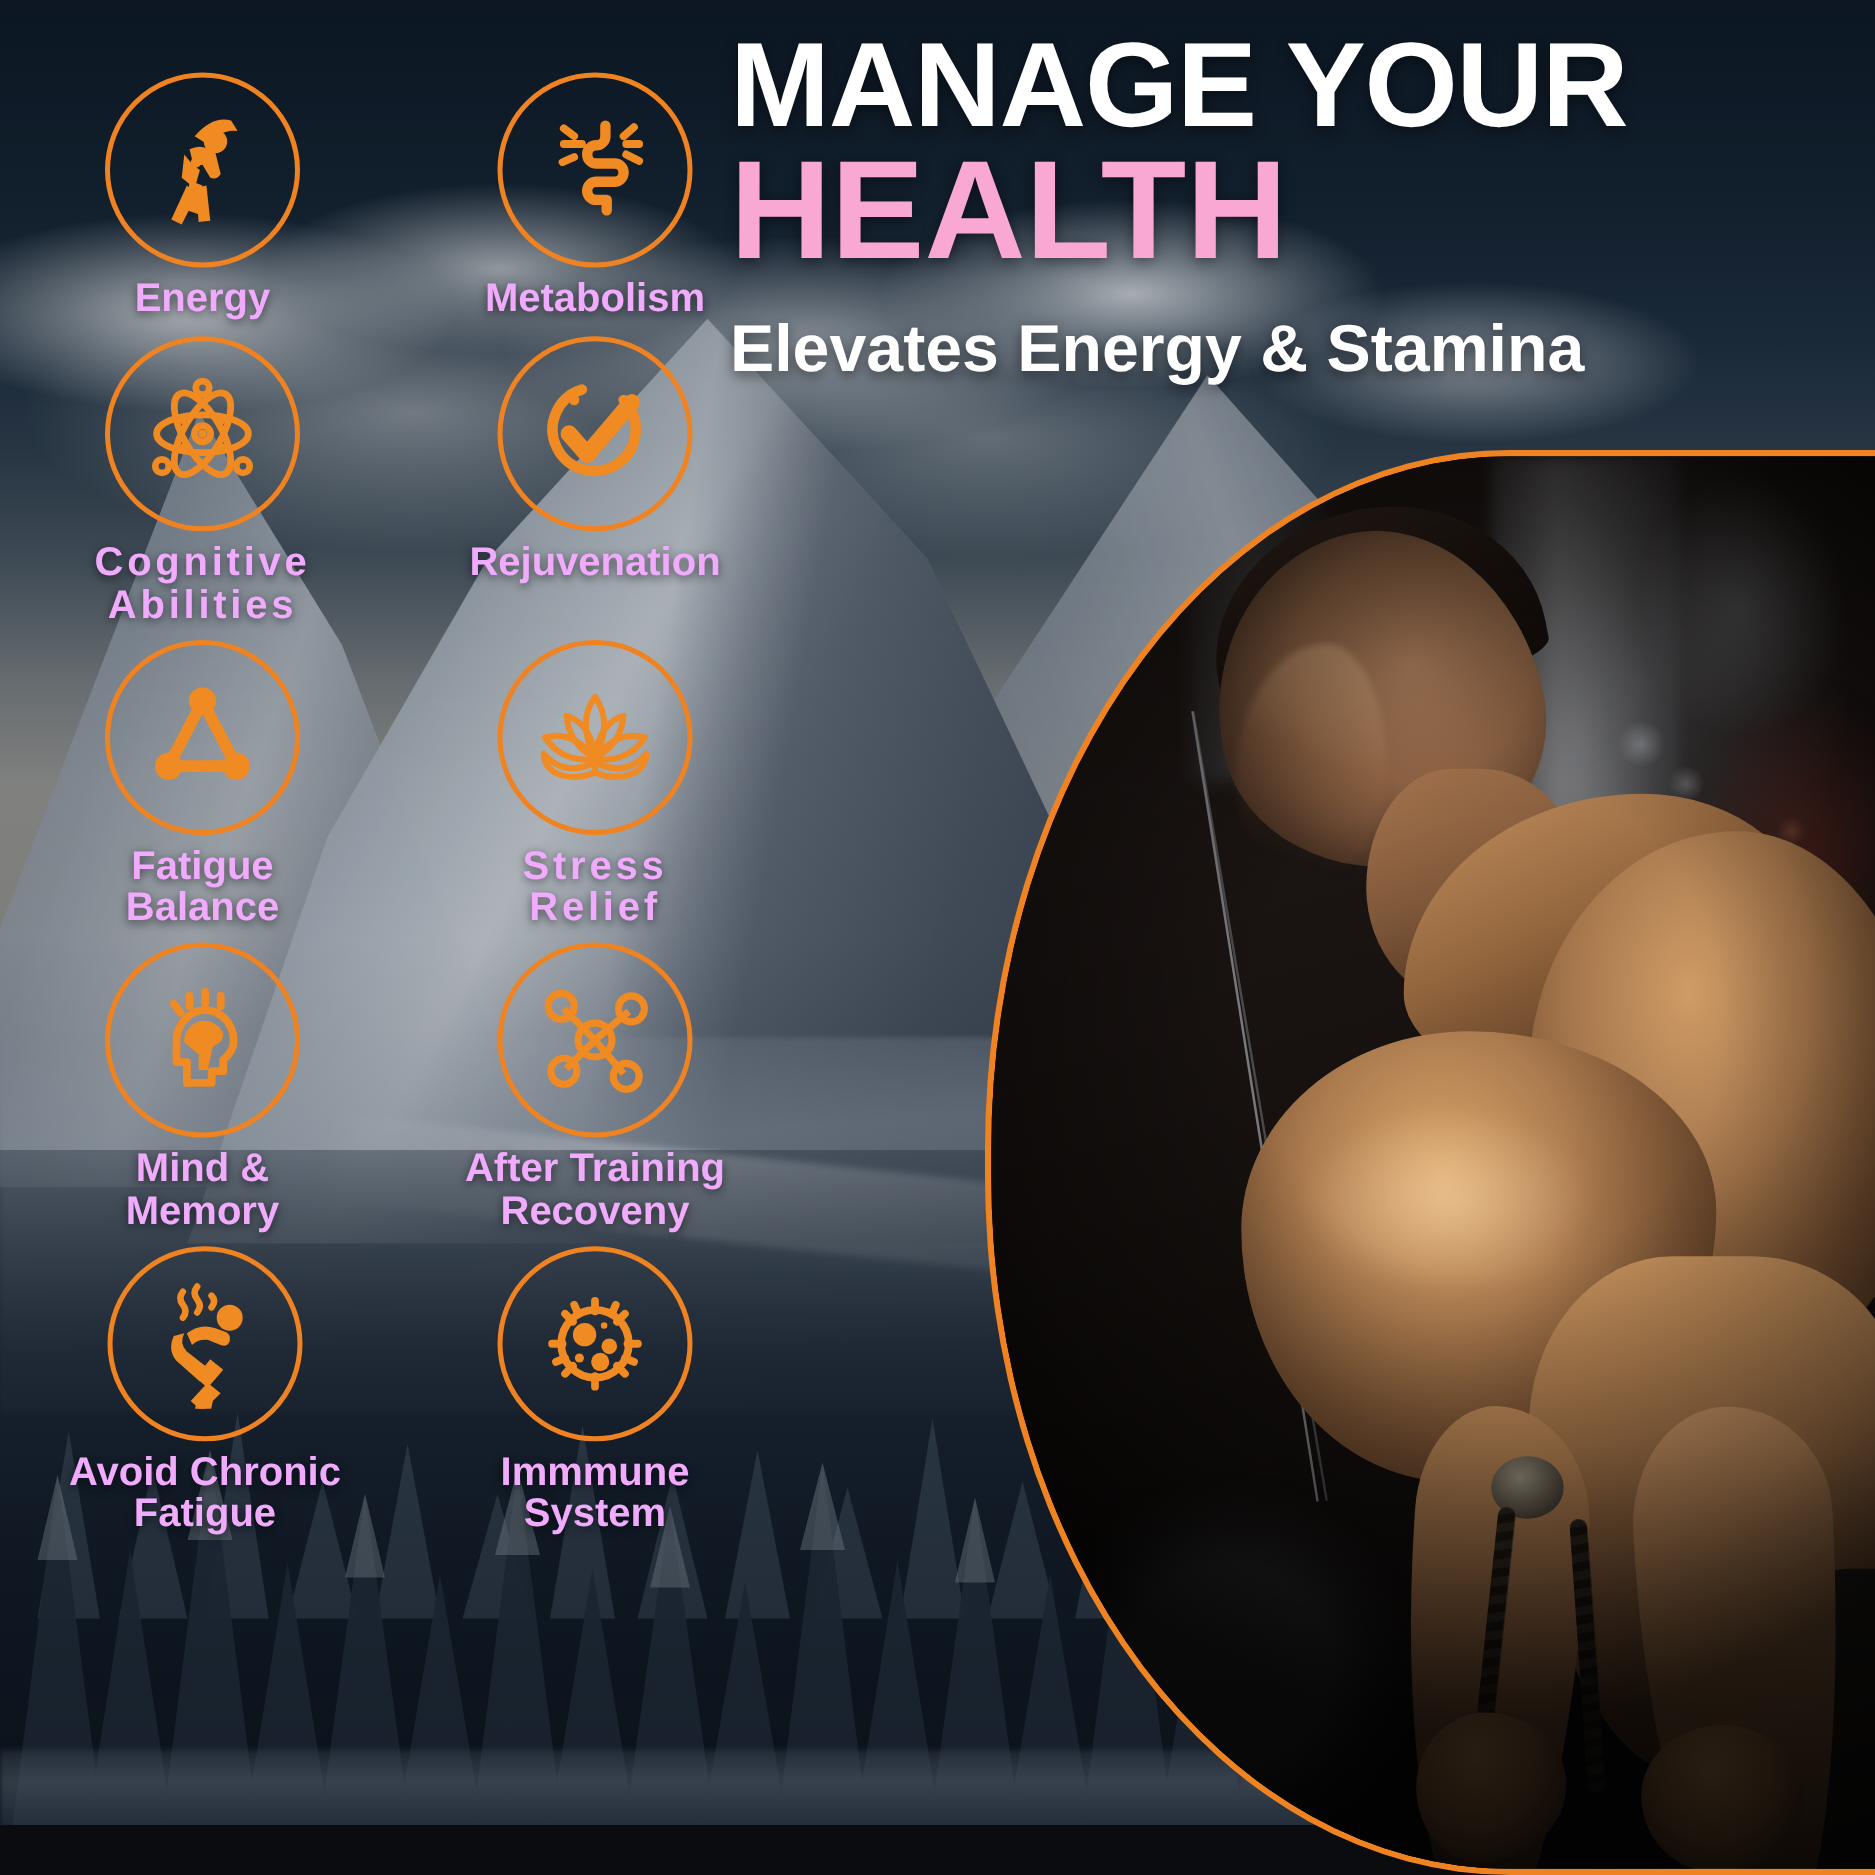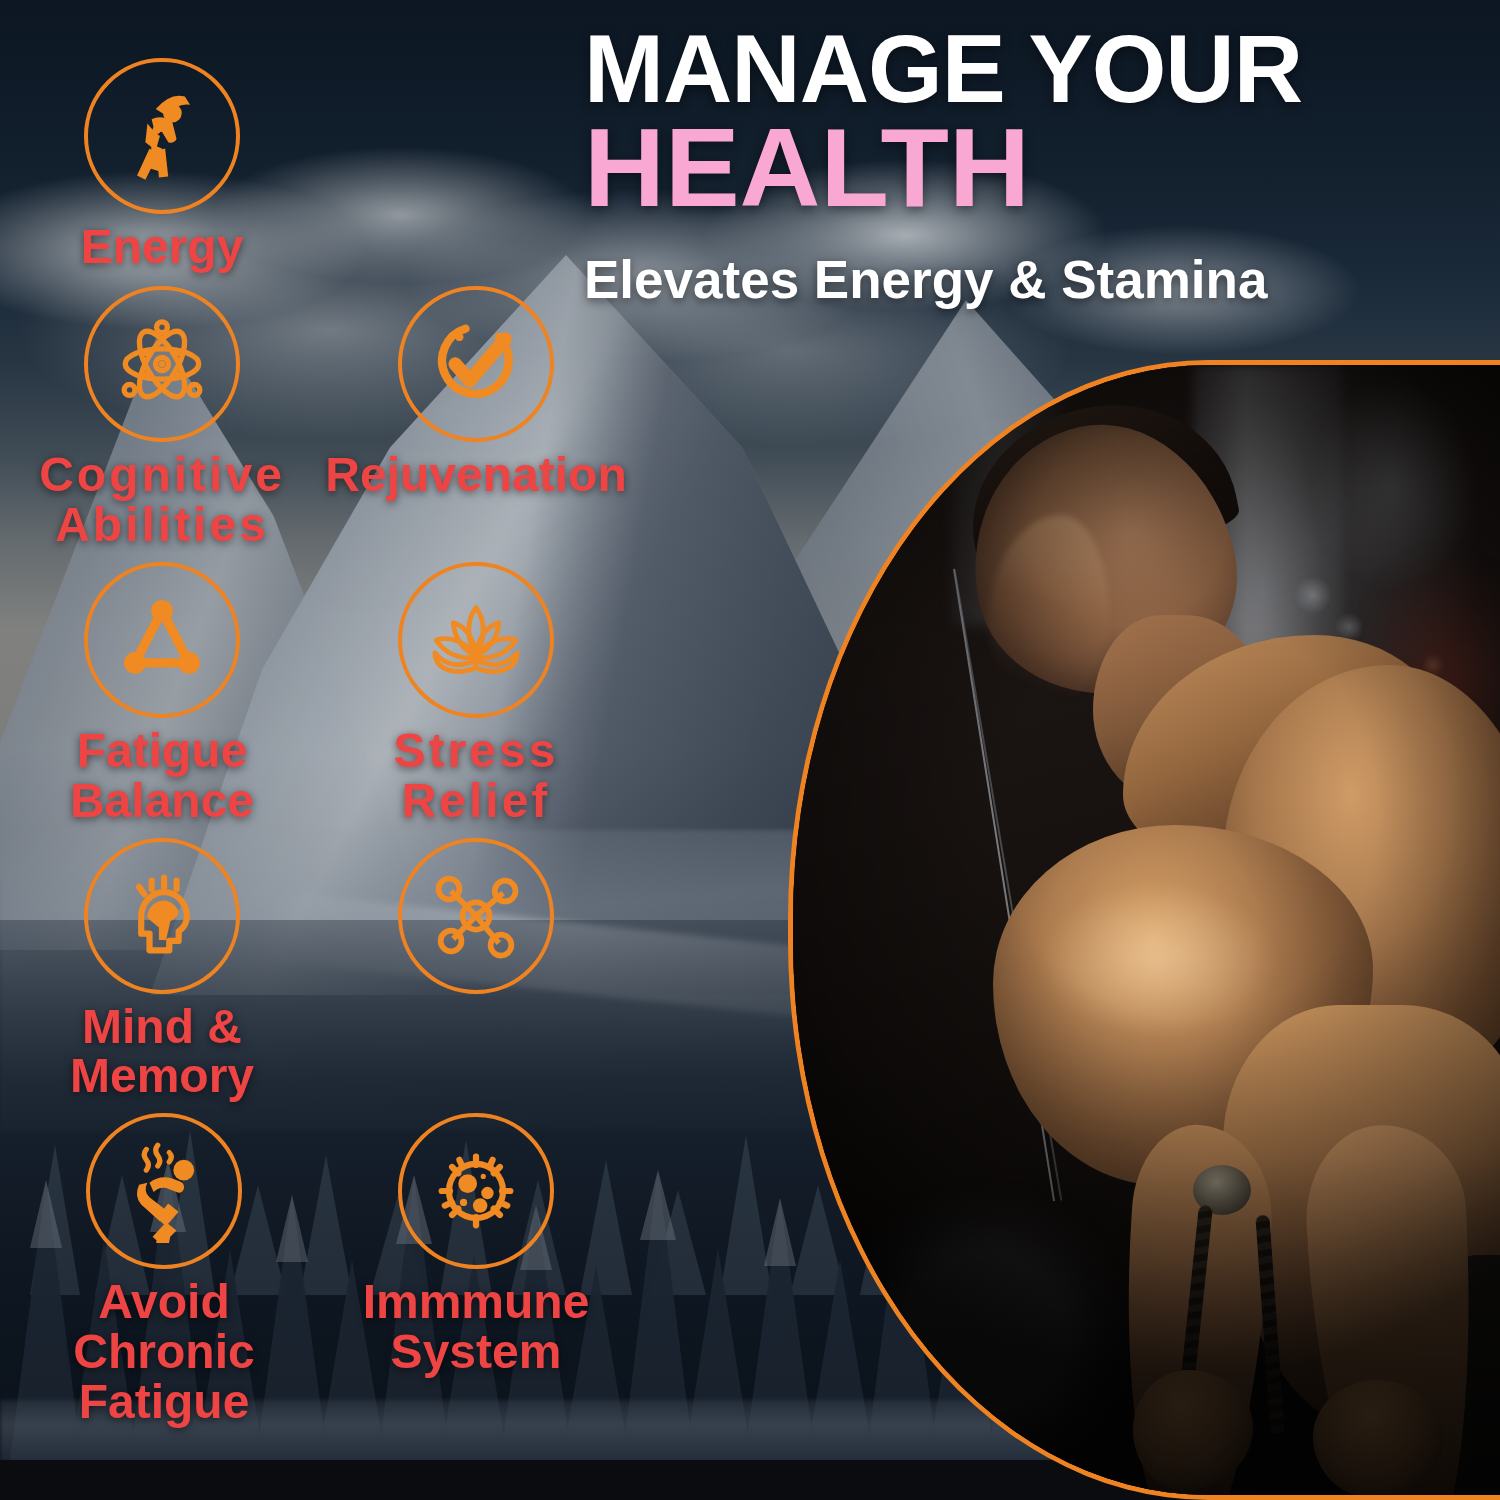--- a/index.html
+++ b/index.html
@@ -297,22 +297,22 @@
   .b-item.col-a{margin-left:12px;}
   .b-item.col-b{margin-left:14px;}
   .b-circle{
     width:156px;height:156px;border-radius:50%;
     border:4px solid #ef8322;
     display:flex;align-items:center;justify-content:center;
     box-sizing:border-box;
   }
   .b-circle svg{display:block;}
   .b-label{
-    margin-top:8px;text-align:center;color:#ef4444;font-weight:bold;
-    font-size:48px;line-height:1.04;
+    margin-top:8px;text-align:center;color:#f0abfc;font-weight:bold;
+    font-size:32px;line-height:1.04;
     text-shadow:0 2px 8px rgba(0,0,0,.55);
     white-space:pre-line;
   }
   .b-label.tracked{letter-spacing:3px;}
   .r1 .b-item{margin-bottom:0;}
   .row-gap-1{height:14px;}
   .row-gap-2{height:12px;}
 </style>
 </head>
 <body>
@@ -460,20 +460,36 @@
               <circle cx="45" cy="44" r="4"></circle>
               <path d="M36 38 q6 8 12 12 l-4 14 -10 -8 z"></path>
               <path d="M40 58 l10 4 -3 22 -9 -3 z"></path>
               <path d="M38 62 l-12 26 8 4 12 -24 z"></path>
               <path d="M45 64 l2 26 9 -1 -3 -27 z"></path>
             </g>
           </svg>
         </div>
         <div class="b-label">Energy</div>
       </div>
+      <div class="b-item col-b">
+        <div class="b-circle">
+          <svg width="104" height="104" viewBox="0 0 100 100">
+            <g fill="none" stroke="#f08a22" stroke-width="8" stroke-linecap="round" stroke-linejoin="round">
+              <path d="M58 16 v8 a7 7 0 0 1 -7 7 a7 7 0 0 0 -7 7 a7 7 0 0 0 7 7 h14 a7 7 0 0 1 0 14 h-14 a7 7 0 0 0 0 14 h8 v8"></path>
+              <path d="M40 30 h-14" stroke-width="6"></path>
+              <path d="M34 24 l-8 -6" stroke-width="6"></path>
+              <path d="M34 40 l-9 4" stroke-width="6"></path>
+              <path d="M74 30 h10" stroke-width="6"></path>
+              <path d="M72 24 l8 -7" stroke-width="6"></path>
+              <path d="M74 38 l10 5" stroke-width="6"></path>
+            </g>
+          </svg>
+        </div>
+        <div class="b-label">Metabolism</div>
+      </div>
     </div>
 
     <div class="row-gap-1"></div>
 
     <div class="b-row">
       <div class="b-item col-a">
         <div class="b-circle">
           <svg width="108" height="108" viewBox="0 0 100 100">
             <g fill="none" stroke="#f08a22" stroke-width="5">
               <ellipse cx="50" cy="50" rx="34" ry="14"></ellipse>
@@ -576,20 +592,22 @@
               <line x1="50" y1="50" x2="28" y2="72"></line>
               <line x1="50" y1="50" x2="72" y2="76"></line>
               <circle cx="50" cy="50" r="13"></circle>
               <circle cx="24" cy="24" r="10"></circle>
               <circle cx="78" cy="26" r="10"></circle>
               <circle cx="26" cy="74" r="10"></circle>
               <circle cx="74" cy="78" r="10"></circle>
             </g>
           </svg>
         </div>
+        <div class="b-label">After Training
+Recoveny</div>
       </div>
     </div>
 
     <div class="row-gap-2"></div>
 
     <div class="b-row">
       <div class="b-item col-b">
         <div class="b-circle">
           <svg width="104" height="104" viewBox="0 0 100 100">
             <g fill="#f08a22">

